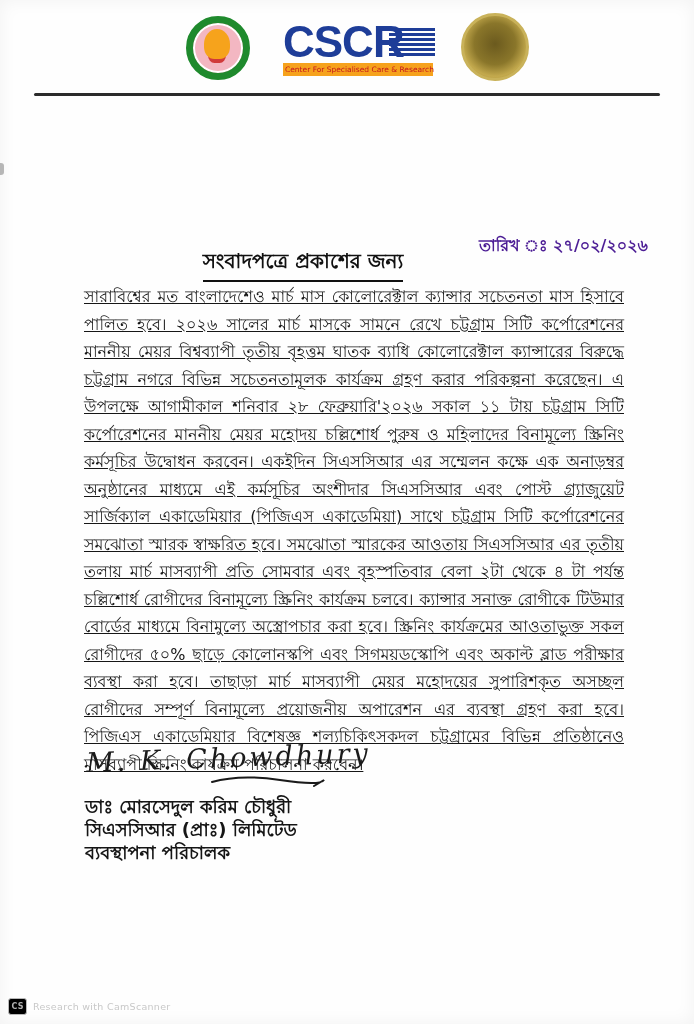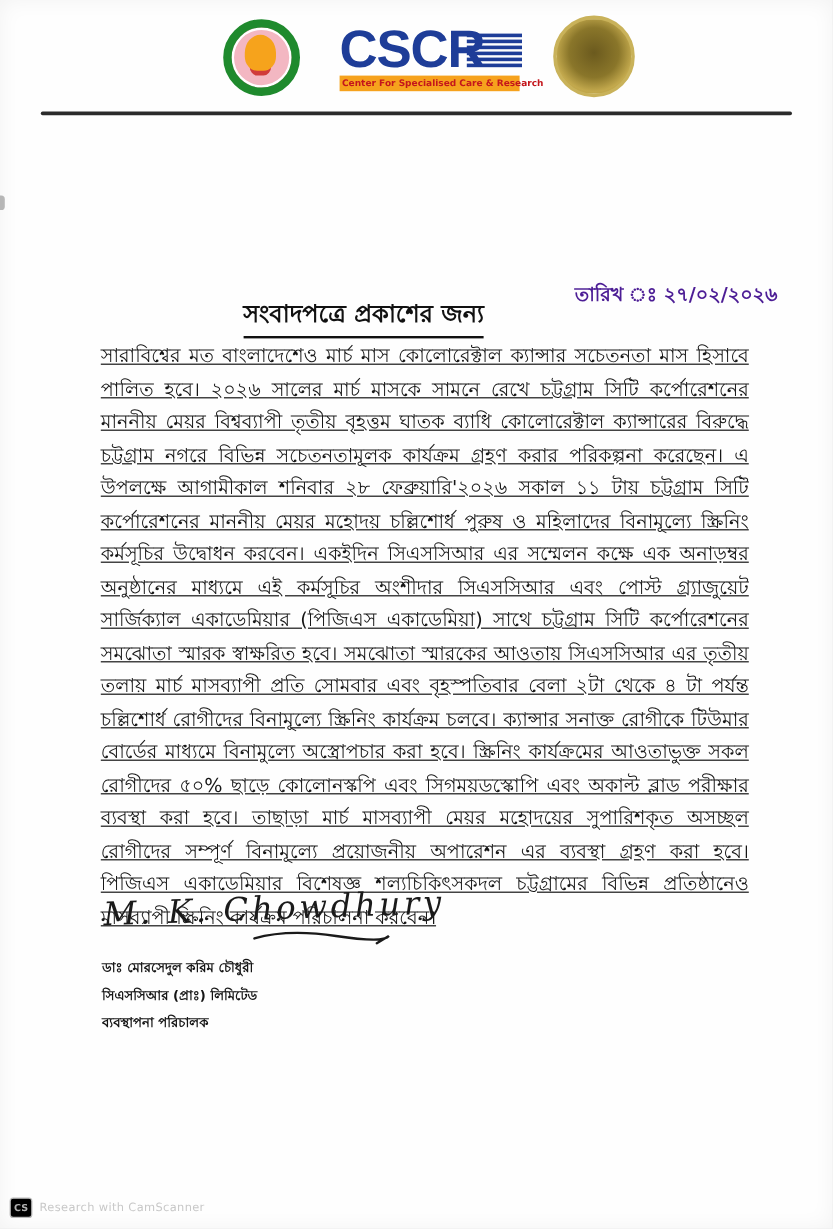--- a/index.html
+++ b/index.html
@@ -40,21 +40,21 @@
   .cscr-word{
     font-weight:bold;font-size:44px;line-height:36px;
     color:#1e3d98;letter-spacing:-1px;
     font-family:"Liberation Sans",sans-serif;
     transform:scaleY(0.95);
   }
   .cscr-stripes{position:absolute;right:-2px;top:4px;width:46px;}
   .cscr-stripes div{height:3px;background:#1e3d98;margin-bottom:2px;}
   .cscr-banner{
     margin-top:1px;background:#f6a21d;color:#c4161c;
-    font-size:7.5px;font-weight:bold;text-align:center;
+    font-size:7.5px;font-weight:normal;text-align:center;
     padding:2px 2px;white-space:nowrap;
   }
   .rule{
     position:absolute;left:34px;top:93px;width:626px;height:3px;
     background:#2b2b2b;border-radius:2px;
   }
   
   .date-line{
     position:absolute;right:46px;top:198px;
     font-size:16px;font-weight:bold;color:#4c1d95;margin-top:35px;
@@ -75,21 +75,21 @@
   .sig-hand{
     position:absolute;left:86px;top:742px;
     font-family:"DejaVu Serif","Liberation Serif",serif;
     font-style:italic;font-size:27px;color:#1a1a1a;
     letter-spacing:3px;transform:rotate(-2deg);
     white-space:nowrap;
   }
   .sig-tail{position:absolute;left:210px;top:772px;}
   .sig-block{
     position:absolute;left:85px;top:795px;
-    font-size:11px;font-weight:bold;color:#151515;line-height:23px;
+    font-size:18px;font-weight:bold;color:#151515;line-height:23px;
   }
   
   .edge-mark{
     position:absolute;left:0;top:163px;width:4px;height:12px;
     background:#9a9a9a;border-radius:0 3px 3px 0;opacity:.7;
   }
   .watermark{
     position:absolute;left:8px;top:998px;
     display:flex;align-items:center;gap:6px;
   }

